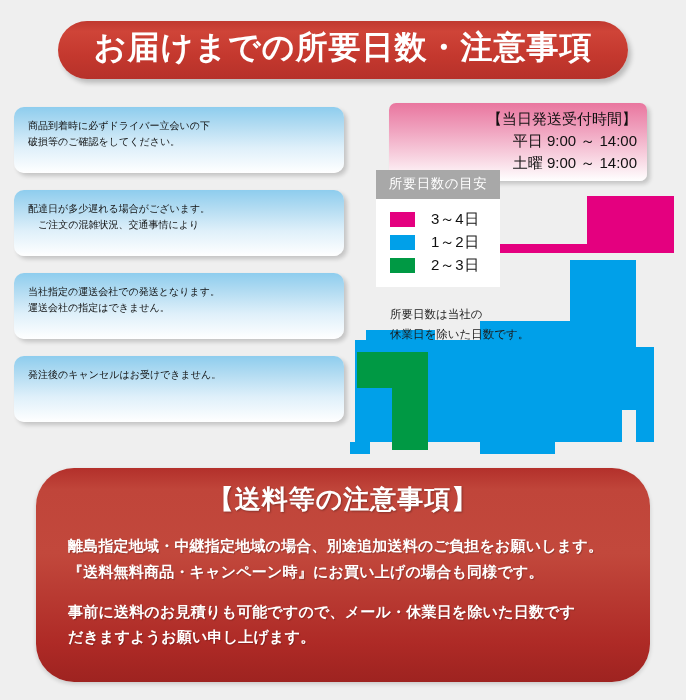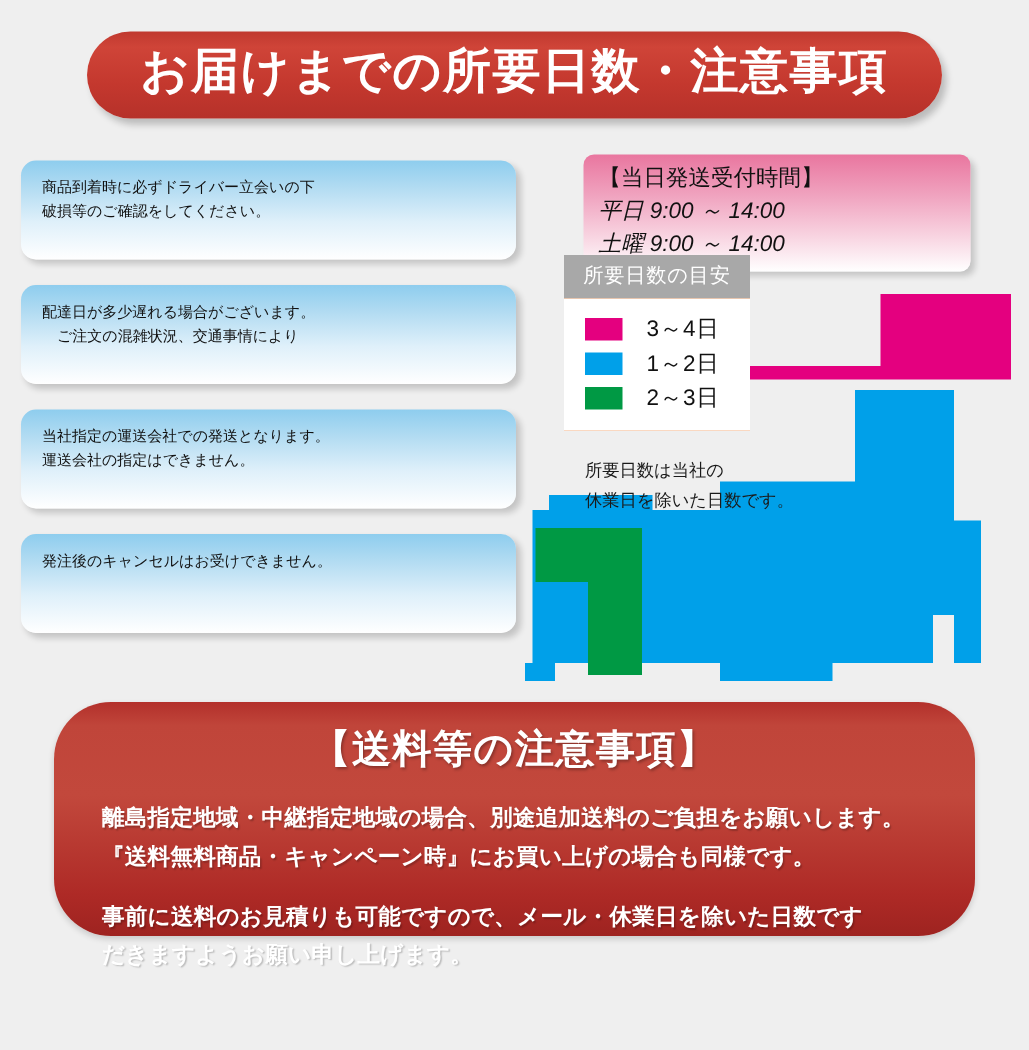--- a/index.html
+++ b/index.html
@@ -62,27 +62,27 @@
   .hours-box {
     position: absolute;
     left: 389px;
     top: 103px;
     width: 258px;
     background: linear-gradient(to bottom, #e9769f 0%, #f0a3bf 35%, #f8d4e1 70%, #ffffff 100%);
     border-radius: 7px;
     box-shadow: 3px 3px 4px rgba(0,0,0,0.18);
     padding: 5px 10px 8px 10px;
     box-sizing: border-box;
-    text-align: left;
+    text-align: right;
     color: #111111;
     font-size: 15px;
     line-height: 1.45;
   }
   .hours-box .hours-title { display: block; }
-  .hours-box .hours-line { display: block; font-style: italic; }
+  .hours-box .hours-line { display: block; }
 
   
   .legend {
     position: absolute;
     left: 376px;
     top: 170px;
     width: 124px;
     background: #f97316;
     z-index: 5;
   }
@@ -136,21 +136,21 @@
     height: 280px;
   }
   .map svg { display: block; }
 
   
   .red-panel {
     position: absolute;
     left: 36px;
     top: 468px;
     width: 614px;
-    height: 156px;
+    height: 214px;
     background: linear-gradient(to bottom, #b3302b 0%, #c0453a 10%, #c2483c 40%, #ae2a26 82%, #9e2320 100%);
     border-radius: 38px;
     box-shadow: 0 2px 4px rgba(0,0,0,0.16);
     box-sizing: border-box;
     padding: 14px 22px 0 22px;
     color: #ffffff;
   }
   .red-title {
     text-align: center;
     font-size: 26px;

